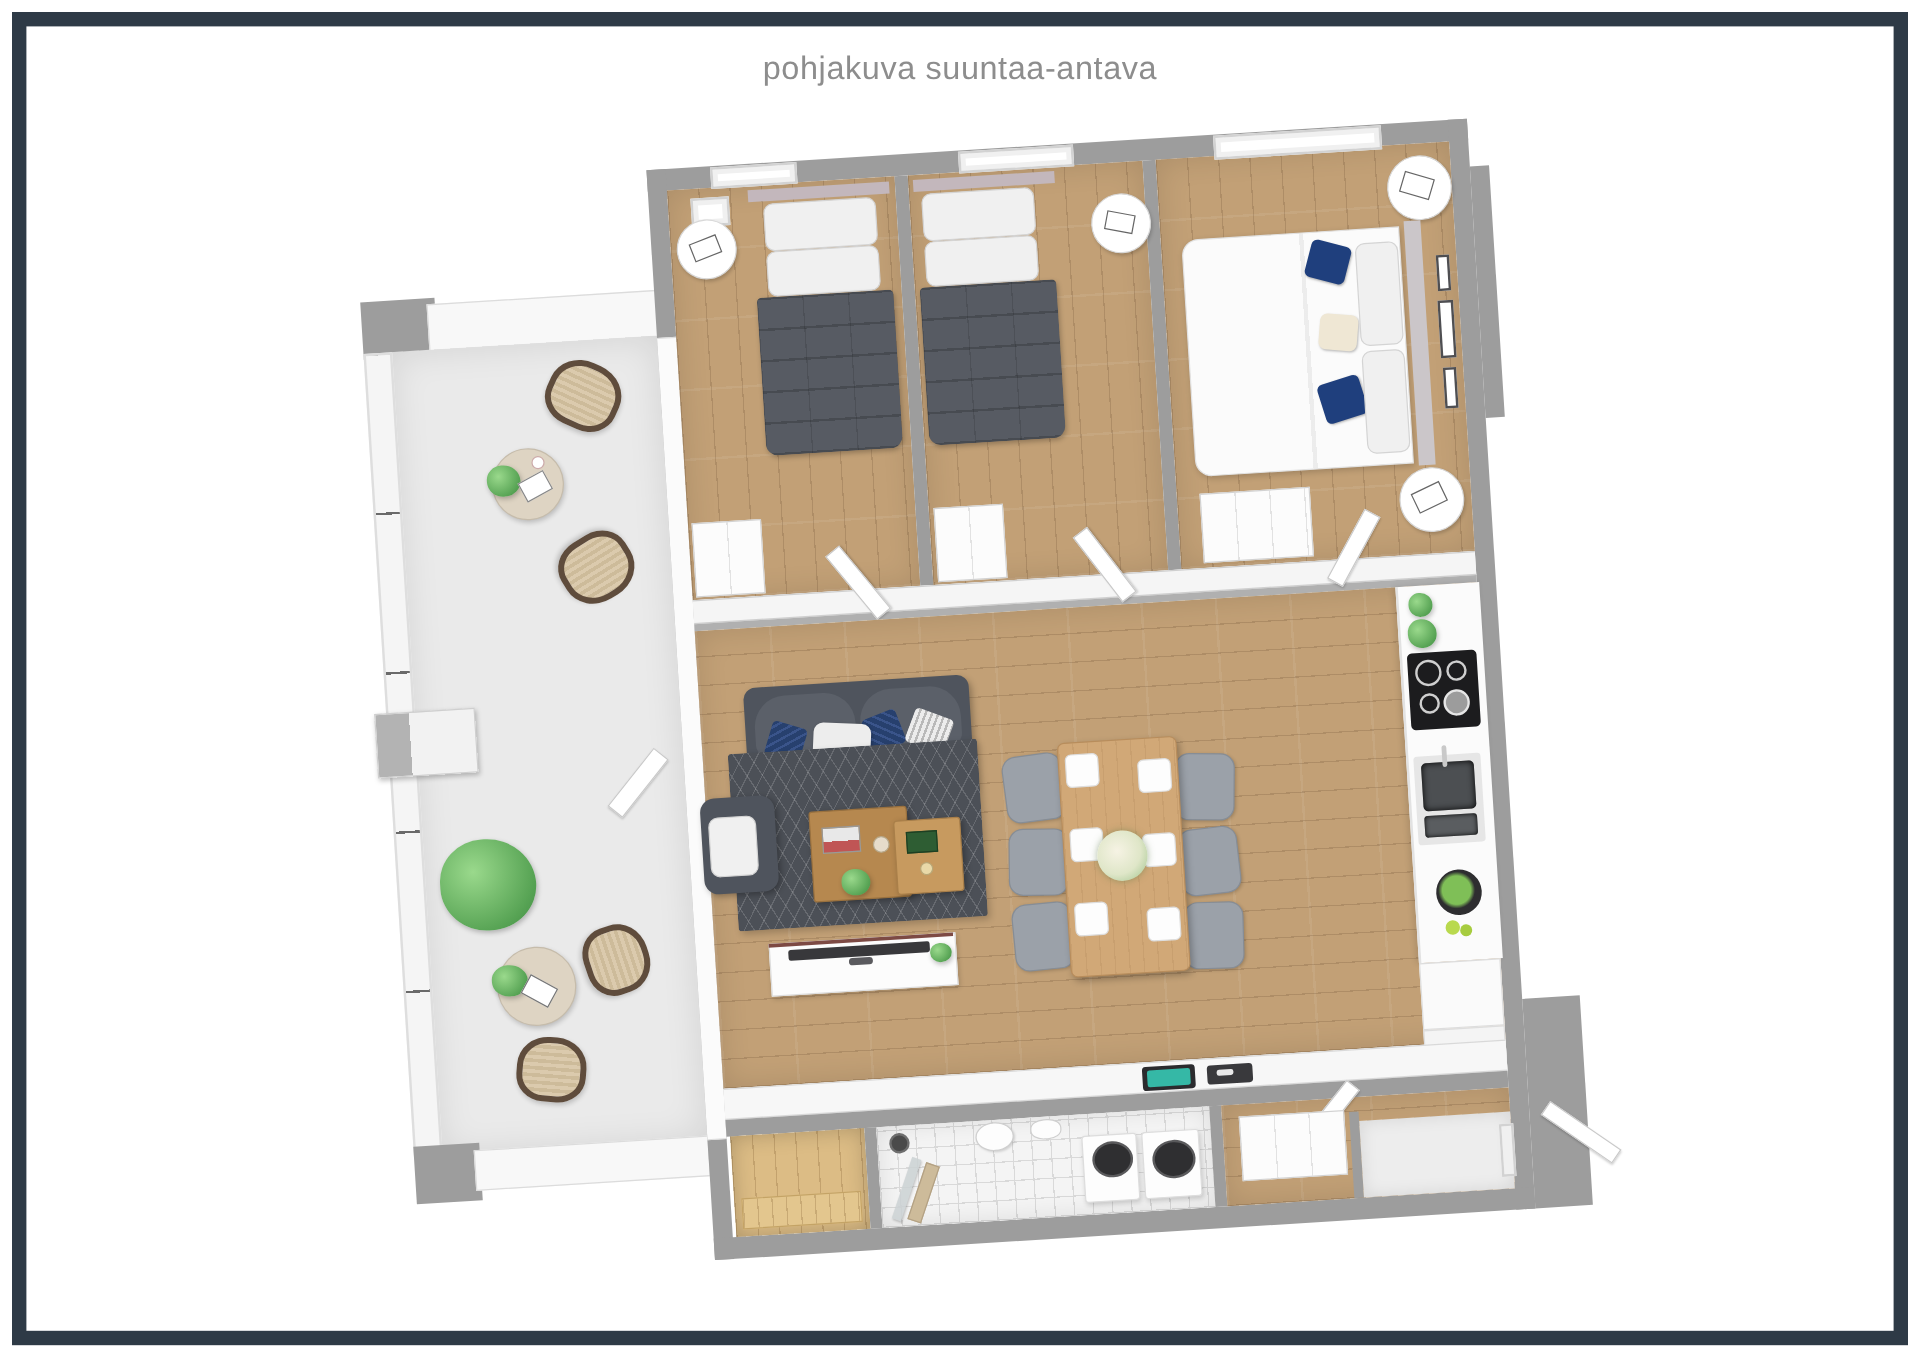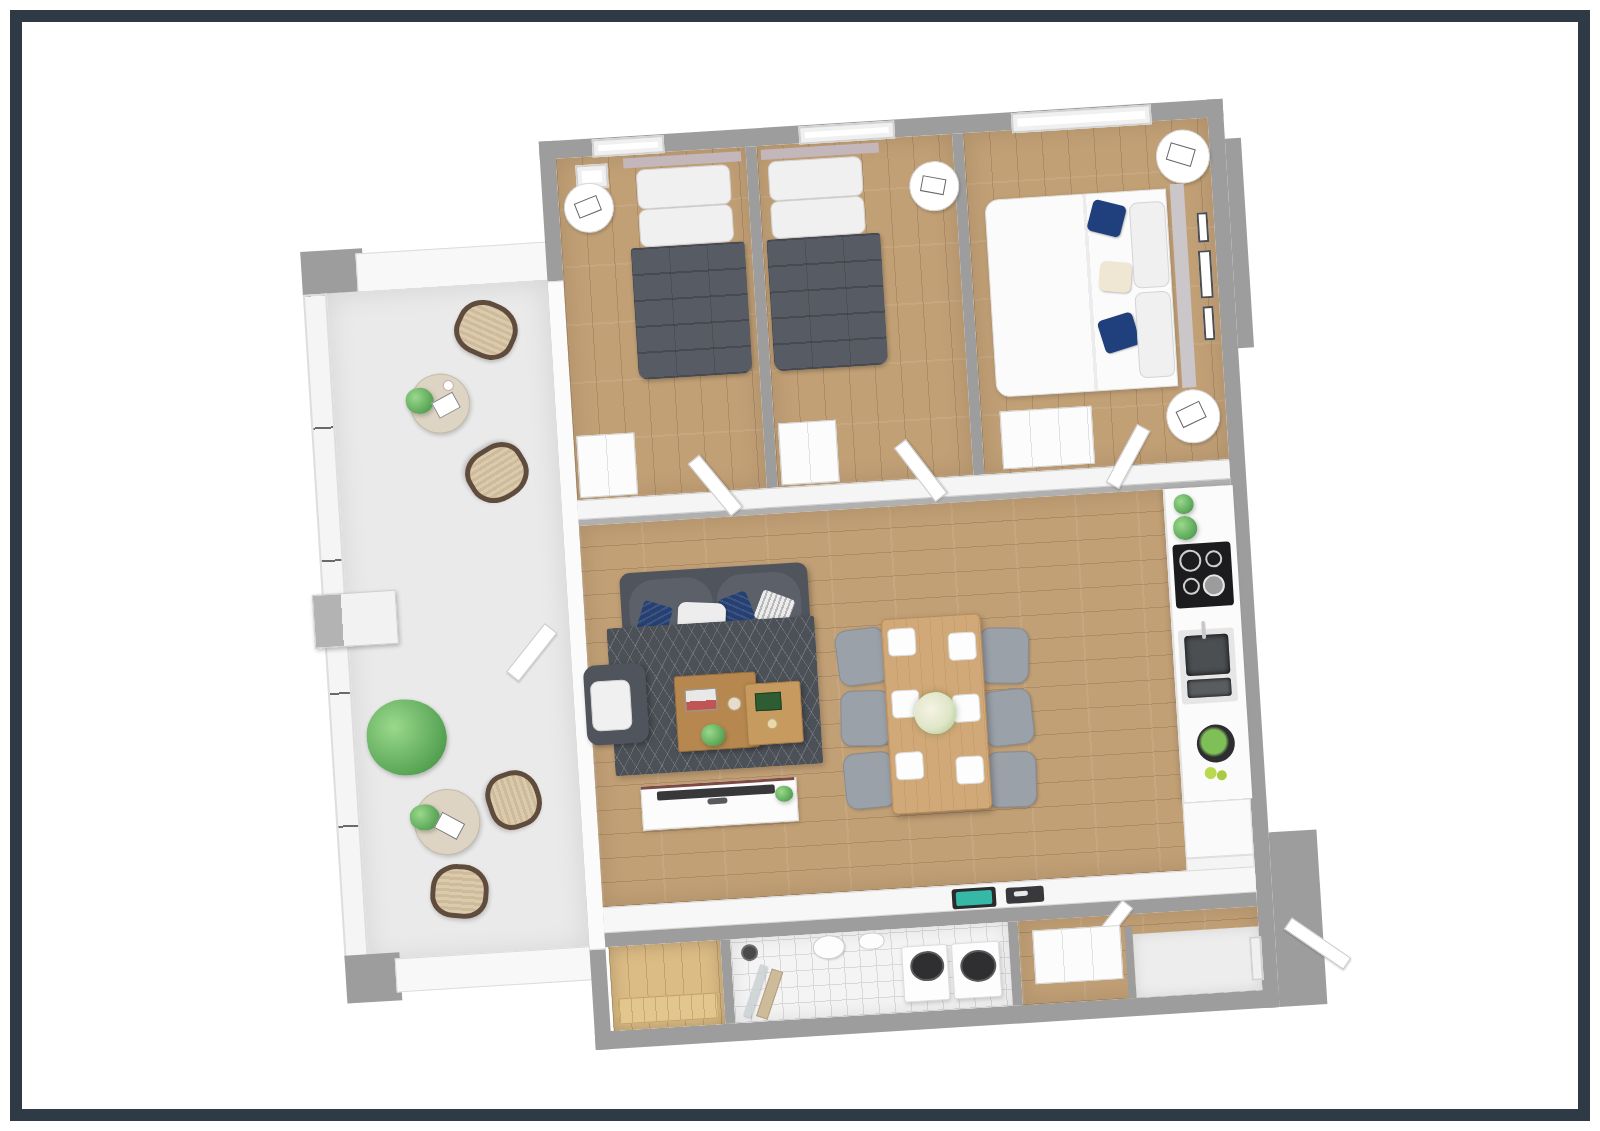--- a/index.html
+++ b/index.html
@@ -46,20 +46,21 @@
     border:5px solid #5f4c3c;border-radius:45% 45% 40% 40%;box-sizing:border-box;box-shadow:1px 2px 4px rgba(0,0,0,.2);}
   .greenery{background:radial-gradient(circle at 35% 35%,#9ad98c,#58a455 70%,#3f8b42);
     border-radius:47% 53% 50% 50%;box-shadow:1px 2px 4px rgba(0,0,0,.25);}
   .window{background:#fff;border:2px solid #d2d2d2;box-shadow:inset 0 0 0 4px #f0f0f0;box-sizing:border-box;}
   .frame-art{background:#fff;border:2px solid #4f4f52;box-sizing:border-box;}
 </style>
 </head>
 <body>
 
 <div id="frame">
+  <div id="title">pohjakuva suuntaa-antava</div>
 
   <div id="plan">
 
     <div class="wall" style="left:0;top:95px;width:62px;height:48px;"></div>
     <div class="wwall" style="left:55px;top:100px;width:192px;height:40px;"></div>
     <div class="abs balcony-floor" style="left:22px;top:138px;width:223px;height:672px;"></div>
     <div class="abs" style="left:0;top:138px;width:24px;height:672px;background:#f5f5f5;border:2px solid #dedede;box-sizing:border-box;background-image:repeating-linear-gradient(180deg,transparent 0 131px,#6a6a6a 131px 133px);"></div>
     <div class="wall" style="left:0;top:800px;width:55px;height:48px;"></div>
     <div class="wwall" style="left:50px;top:806px;width:196px;height:34px;"></div>
 

